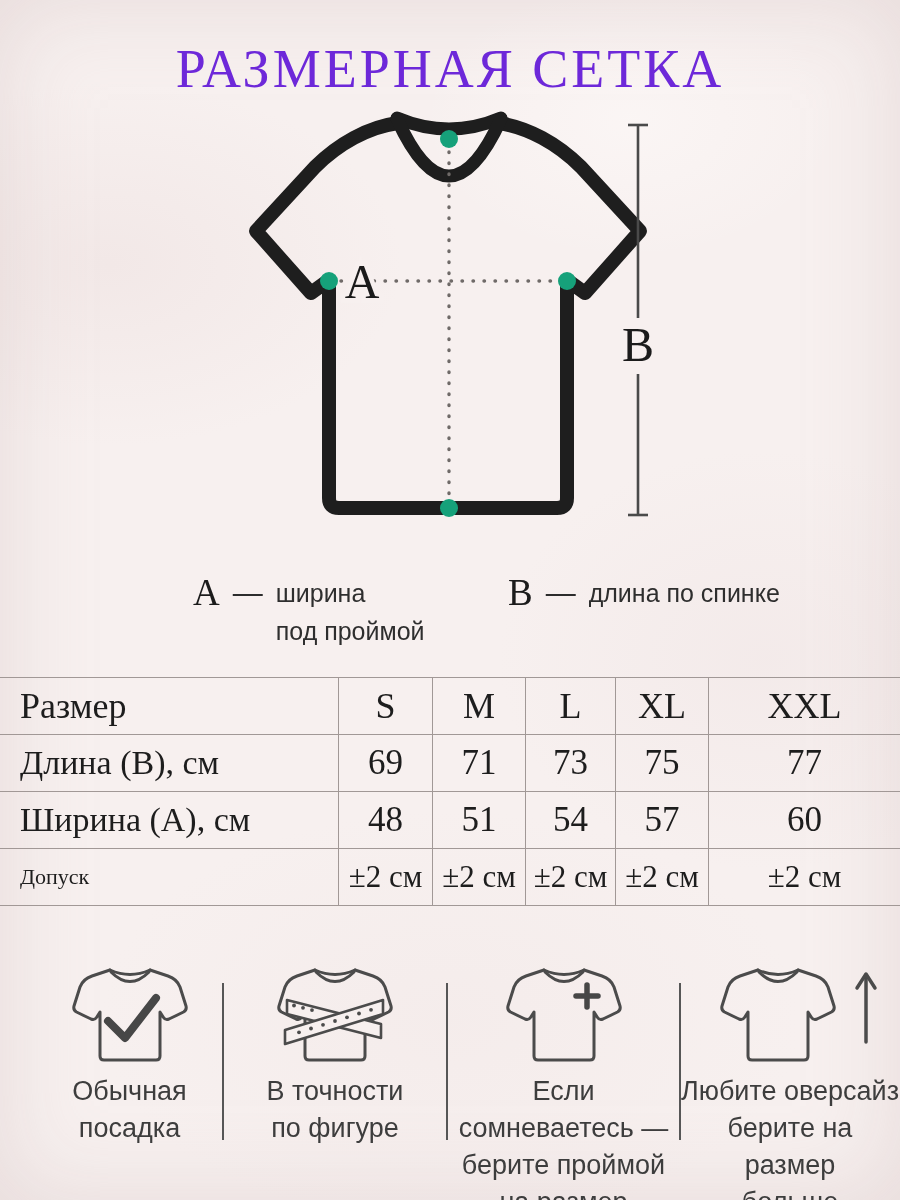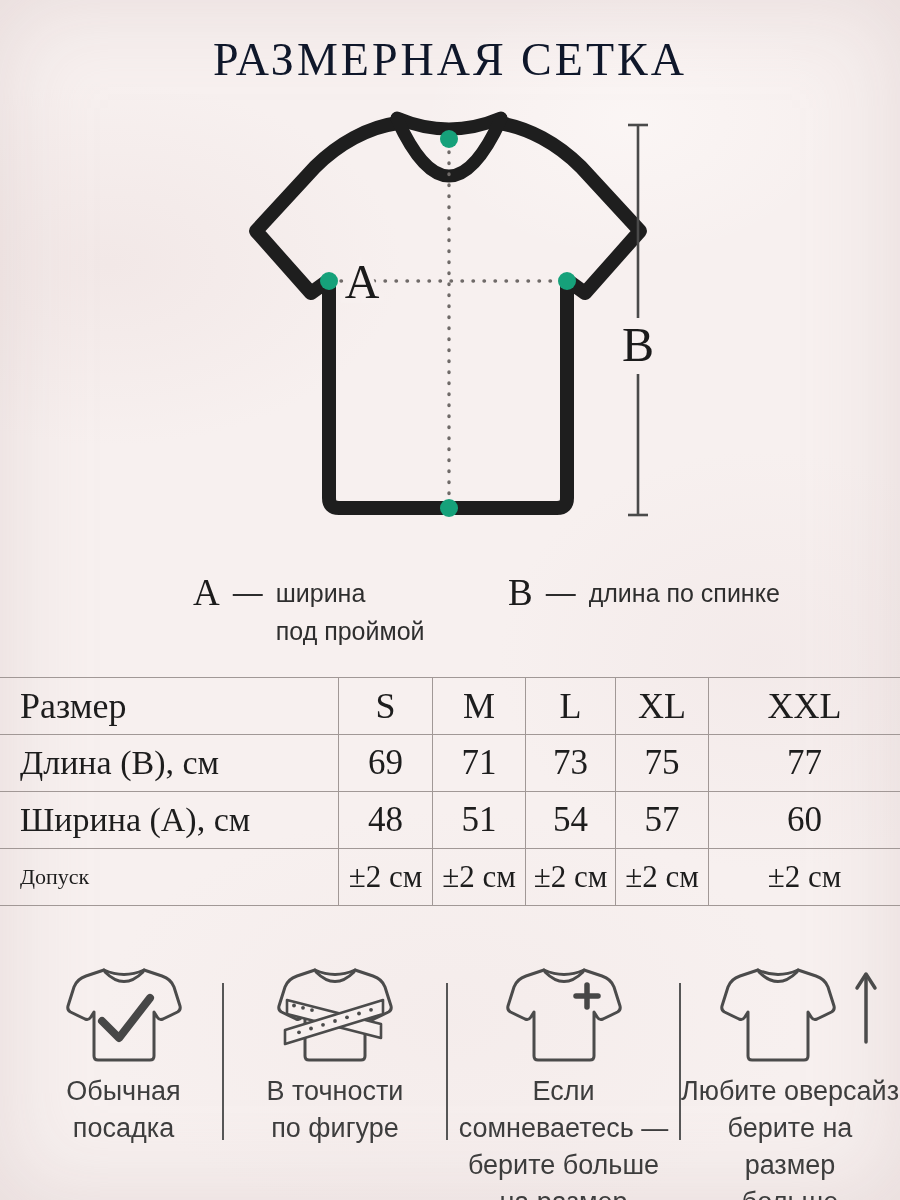--- a/index.html
+++ b/index.html
@@ -14,21 +14,21 @@
     box-shadow: inset 0 0 90px rgba(205,185,185,.38);
     font-family:"Liberation Sans", sans-serif;
     color:#1b1b1b;
   }
 
   
   .title{
     position:absolute;top:2px;left:0;width:100%;
     text-align:center;
     font-family:"Liberation Serif", serif;
-    font-size:46px;letter-spacing:3px;font-weight:500;color:#0f172a;
+    font-size:54px;letter-spacing:3px;font-weight:500;color:#6d28d9;
   }
 
   
   .diagram{position:absolute;top:90px;left:0;}
 
   
   .legend{position:absolute;display:flex;gap:13px;align-items:flex-start;}
   .legend .letter{font-family:"Liberation Serif", serif;font-size:37px;line-height:38px;color:#1b1b1b;}
   .legend .dash{font-size:30px;line-height:37px;color:#2c2c2c;}
   .legend .ltext{font-size:25px;line-height:38px;color:#2e2e2e;}
@@ -140,21 +140,21 @@
   <div class="trow tol">
     <div class="tcell lbl">Допуск</div>
     <div class="tcell">±2 см</div>
     <div class="tcell">±2 см</div>
     <div class="tcell">±2 см</div>
     <div class="tcell">±2 см</div>
     <div class="tcell">±2 см</div>
   </div>
 </div>
 
-<div class="fit" style="left:12px;width:223px;">
+<div class="fit" style="left:18px;width:223px;">
   <svg width="120" height="108" viewBox="0 0 120 108">
     <g fill="none" stroke="#4b4b4b" stroke-width="3" stroke-linejoin="round" stroke-linecap="round">
       <path d="M40,10 L22,16 Q13,19 10,27 L4,46 Q3,50 6.5,52 L21,59 Q24.5,60.5 26.5,57.5 L30,52 L30,96 Q30,100 34,100 L86,100 Q90,100 90,96 L90,52 L93.5,57.5 Q95.5,60.5 99,59 L113.5,52 Q117,50 116,46 L110,27 Q107,19 98,16 L80,10"></path>
       <path d="M40,10 Q60,19 80,10"></path>
       <path d="M41,12 Q60,31 79,12"></path>
     </g>
     <path d="M38,61 L55,78 L86,38" fill="none" stroke="#474747" stroke-width="8" stroke-linecap="round" stroke-linejoin="round"></path>
   </svg>
   <div class="fit-text">
     <div>Обычная</div>
@@ -197,21 +197,21 @@
       <path d="M40,10 Q60,19 80,10"></path>
       <path d="M41,12 Q60,31 79,12"></path>
     </g>
     <g stroke="#474747" stroke-width="5.5" stroke-linecap="round">
       <line x1="83" y1="25" x2="83" y2="47"></line>
       <line x1="72" y1="36" x2="94" y2="36"></line>
     </g>
   </svg>
   <div class="fit-text">
     <div>Если сомневаетесь —</div>
-    <div>берите больше</div>
+    <div>берите проймой</div>
     <div>на размер</div>
   </div>
 </div>
 
 <div class="fit" style="left:680px;width:220px;">
   <svg width="164" height="108" viewBox="0 0 164 108" style="transform:translateX(10px);">
     <g fill="none" stroke="#4b4b4b" stroke-width="3" stroke-linejoin="round" stroke-linecap="round">
       <path d="M40,10 L22,16 Q13,19 10,27 L4,46 Q3,50 6.5,52 L21,59 Q24.5,60.5 26.5,57.5 L30,52 L30,96 Q30,100 34,100 L86,100 Q90,100 90,96 L90,52 L93.5,57.5 Q95.5,60.5 99,59 L113.5,52 Q117,50 116,46 L110,27 Q107,19 98,16 L80,10"></path>
       <path d="M40,10 Q60,19 80,10"></path>
       <path d="M41,12 Q60,31 79,12"></path>

